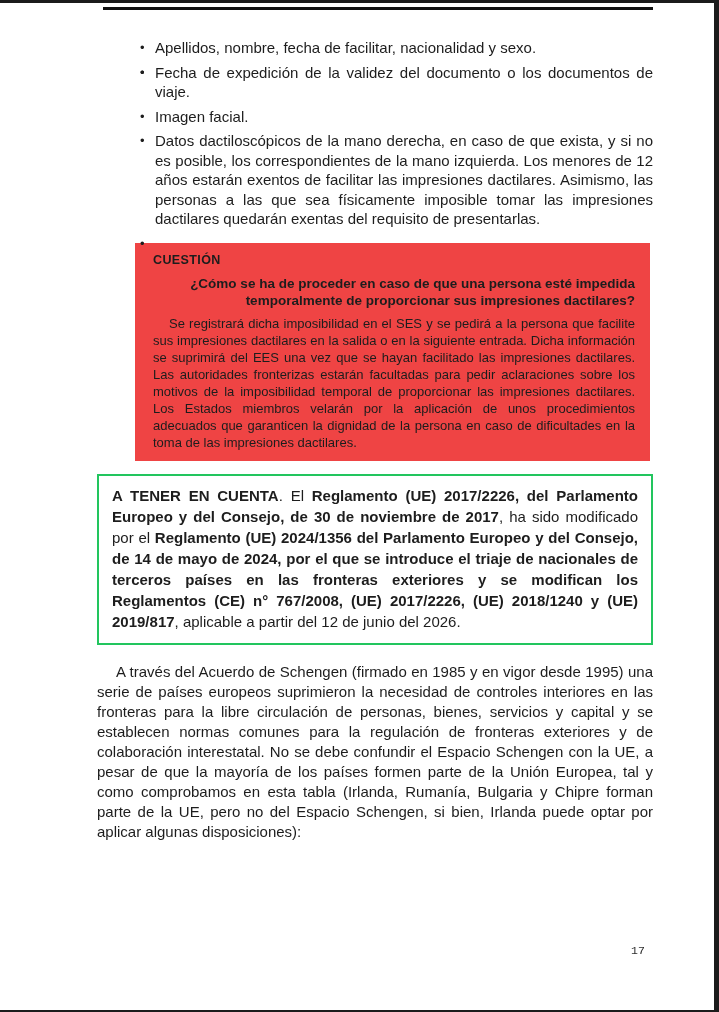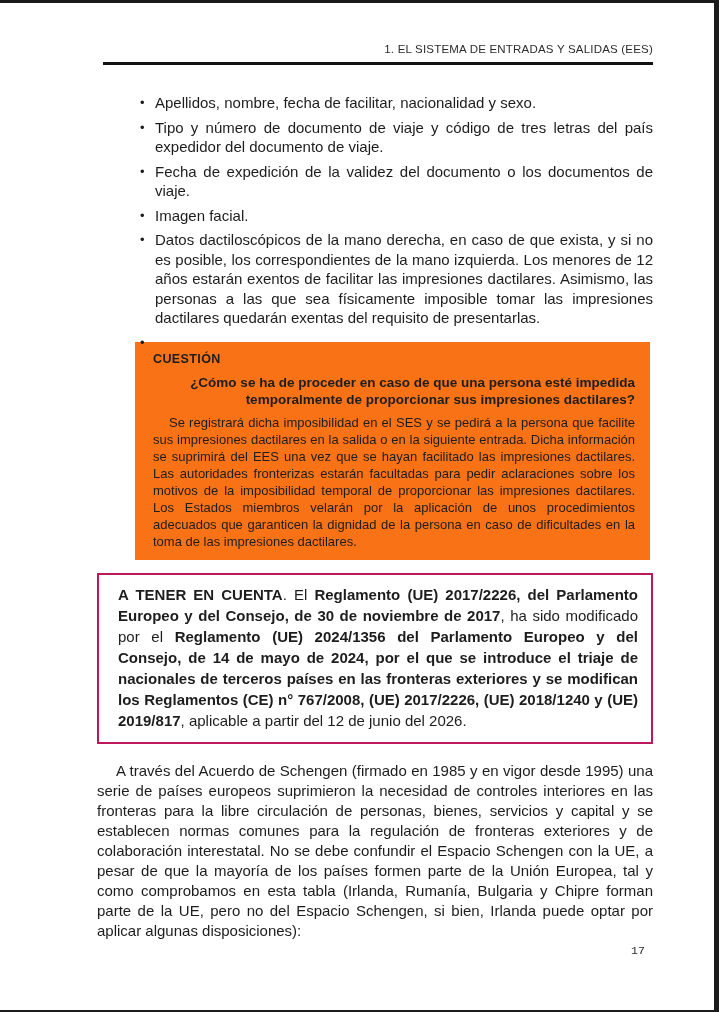--- a/index.html
+++ b/index.html
@@ -41,43 +41,43 @@
     margin-bottom:5px;
   }
   .bullet-marker {
     position:absolute; left:43px; top:0;
     font-size:13px; line-height:19.5px;
   }
 
   .question-box {
     margin-top:14px;
     margin-left:38px; margin-right:3px;
-    background:#f97316;
+    background:#ef4444;
     padding:10px 15px 10px 18px;
     box-sizing:border-box;
   }
   .qb-title {
     font-weight:bold; font-size:12.5px; letter-spacing:0.4px;
     margin-bottom:8px;
   }
   .qb-question {
     font-weight:bold; font-size:13.5px; line-height:17.5px;
     margin-bottom:5px;
     text-align:right;
   }
   .qb-answer {
     font-size:13px; line-height:17px;
     text-align:justify;
     text-indent:16px;
   }
 
   .note-box {
     margin-top:13px;
-    border:2px solid #be185d;
-    padding:9px 13px 11px 19px;
+    border:2px solid #22c55e;
+    padding:9px 13px 11px 13px;
     font-size:15px; line-height:21px;
     text-align:justify;
     box-sizing:border-box;
   }
   .seg-b { font-weight:bold; }
 
   .section-heading {
     margin:25px auto 0 auto;
     max-width:352px;
     text-align:center;
@@ -104,31 +104,29 @@
 </head>
 <body>
 
 <div class="page">
   <div class="edge-top"></div>
   <div class="edge-right"></div>
   <div class="edge-bottom"></div>
 
   <div class="content">
 
-    <div class="running-header">1. EL SISTEMA DE ENTRADAS Y SALIDAS (EES)</div>
     <div class="header-rule"></div>
 
     <div class="bullet-list">
       <div class="bullet-item">
         <span class="bullet-marker">•</span>
         <span>Apellidos, nombre, fecha de facilitar, nacionalidad y sexo.</span>
       </div>
       <div class="bullet-item">
         <span class="bullet-marker">•</span>
-        <span>Tipo y número de documento de viaje y código de tres letras del país expedidor del documento de viaje.</span>
       </div>
       <div class="bullet-item">
         <span class="bullet-marker">•</span>
         <span>Fecha de expedición de la validez del documento o los documentos de viaje.</span>
       </div>
       <div class="bullet-item">
         <span class="bullet-marker">•</span>
         <span>Imagen facial.</span>
       </div>
       <div class="bullet-item">

